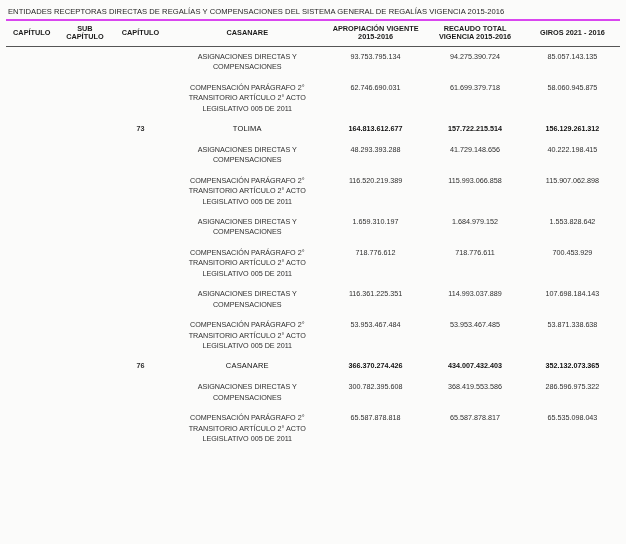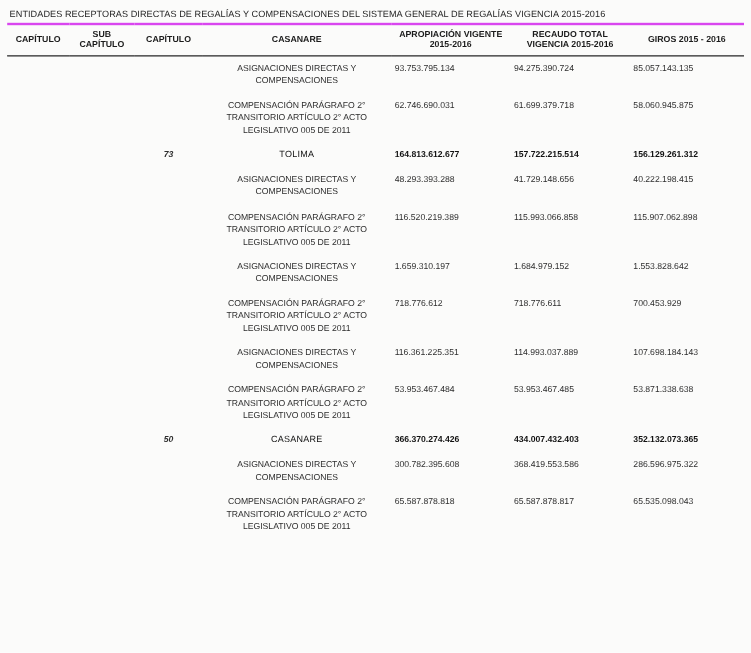--- a/index.html
+++ b/index.html
@@ -65,33 +65,33 @@
     text-align: center;
     padding-left: 7px;
   }
   td.concept.dept {
     font-weight: normal;
     color: #111;
     font-size: 7.5px;
     letter-spacing: 0.2px;
   }
   td.num {
+    text-align: center;
     white-space: nowrap;
     font-size: 7.2px;
   }
   td.num.dept {
     font-weight: bold;
     color: #111;
   }
   td.section {
     text-align: center;
     font-weight: bold;
     color: #111;
     font-size: 7.4px;
-    font-style: italic;
   }
   .row-dept td { padding-top: 7px; padding-bottom: 7px; }
 </style>
 </head>
 <body>
 
 <div class="page">
 
   <div class="doc-title">ENTIDADES RECEPTORAS DIRECTAS DE REGALÍAS Y COMPENSACIONES DEL SISTEMA GENERAL DE REGALÍAS VIGENCIA 2015-2016</div>
 
@@ -106,21 +106,21 @@
       <col class="c-gir">
     </colgroup>
     <thead>
       <tr>
         <th>CAPÍTULO</th>
         <th>SUB CAPÍTULO</th>
         <th>CAPÍTULO</th>
         <th>CASANARE</th>
         <th>APROPIACIÓN VIGENTE 2015-2016</th>
         <th>RECAUDO TOTAL VIGENCIA 2015-2016</th>
-        <th>GIROS 2015 - 2016</th>
+        <th>GIROS 2021 - 2016</th>
       </tr>
     </thead>
     <tbody id="table-body">
         <tr>
           <td class=""></td>
           <td class=""></td>
           <td class="section"></td>
           <td class="concept">ASIGNACIONES DIRECTAS Y COMPENSACIONES</td>
           <td class="num">93.753.795.134</td>
           <td class="num">94.275.390.724</td>
@@ -194,21 +194,21 @@
           <td class=""></td>
           <td class="section"></td>
           <td class="concept">COMPENSACIÓN PARÁGRAFO 2° TRANSITORIO ARTÍCULO 2° ACTO LEGISLATIVO 005 DE 2011</td>
           <td class="num">53.953.467.484</td>
           <td class="num">53.953.467.485</td>
           <td class="num">53.871.338.638</td>
         </tr>
         <tr class="row-dept">
           <td class=" dept"></td>
           <td class=" dept"></td>
-          <td class="section">50</td>
+          <td class="section">76</td>
           <td class="concept dept">CASANARE</td>
           <td class="num dept">366.370.274.426</td>
           <td class="num dept">434.007.432.403</td>
           <td class="num dept">352.132.073.365</td>
         </tr>
         <tr>
           <td class=""></td>
           <td class=""></td>
           <td class="section"></td>
           <td class="concept">ASIGNACIONES DIRECTAS Y COMPENSACIONES</td>

